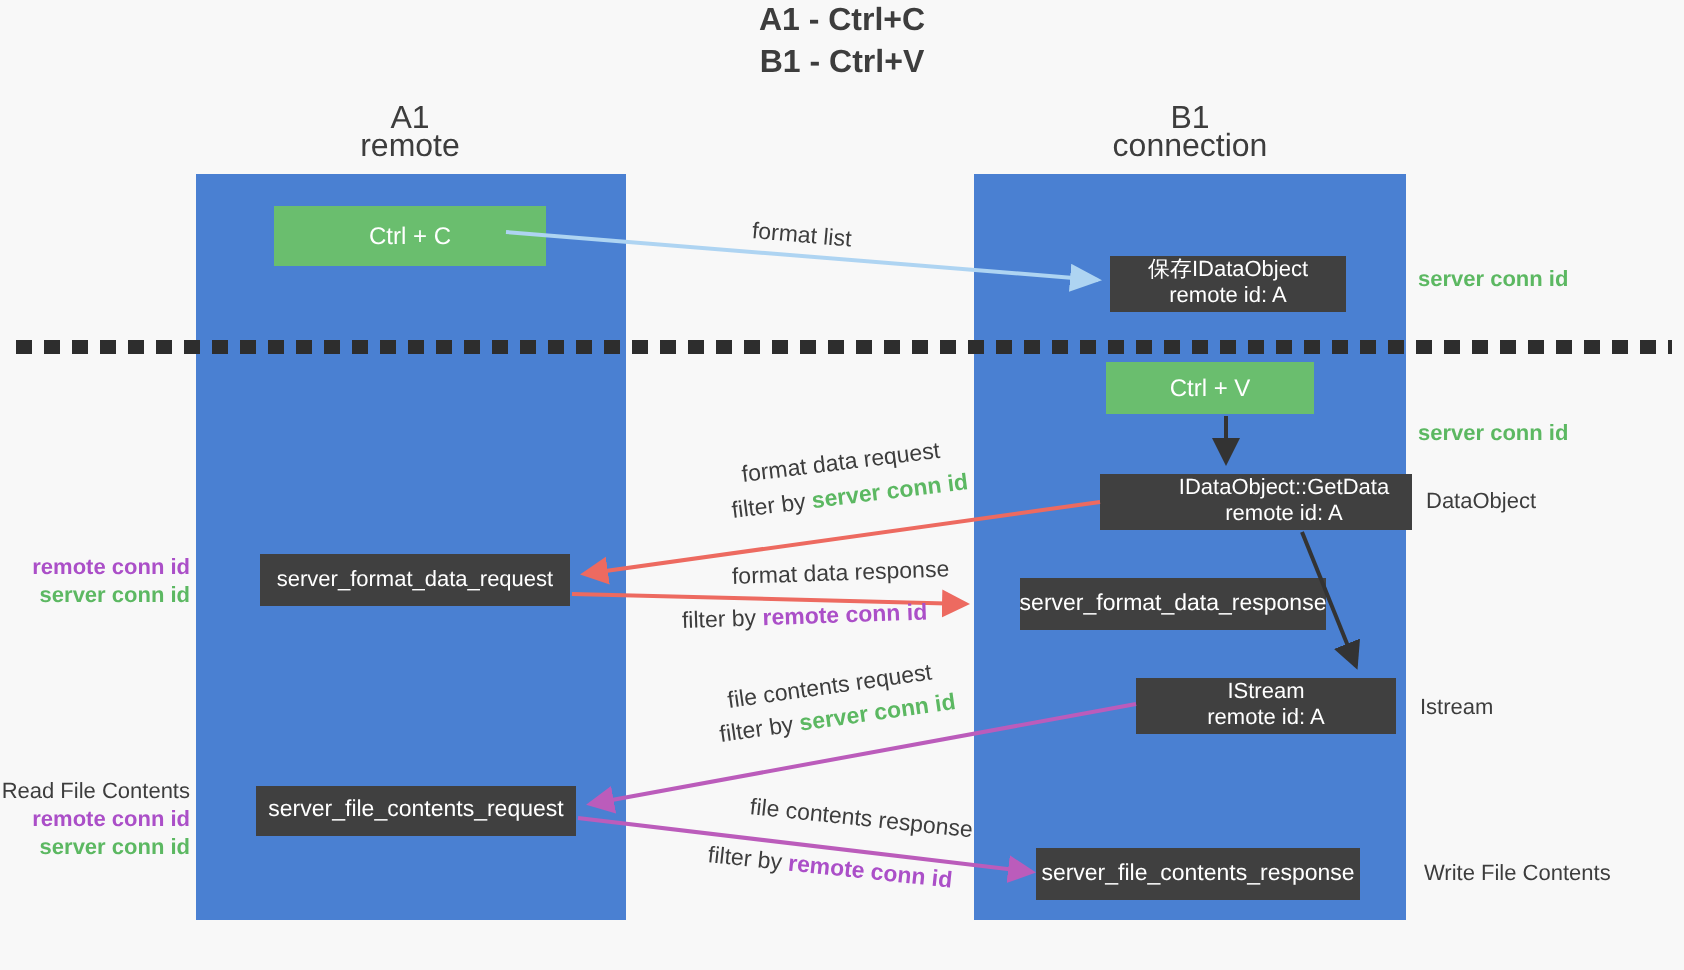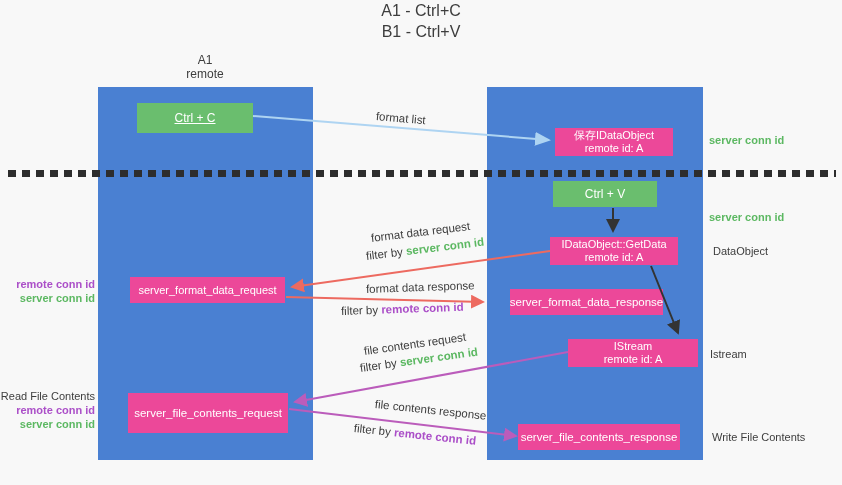--- a/index.html
+++ b/index.html
@@ -6,44 +6,44 @@
   body{
     font-family:"Liberation Sans", sans-serif;
     background:#f8f8f8;
     width:842px;height:485px;
     position:relative;overflow:hidden;
   }
   .canvas{position:absolute;inset:0;width:842px;height:485px;}
 
   .title{
     position:absolute;left:0;top:8;width:842px;
-    text-align:center;color:#3d3d3d;font-size:16px;line-height:21px;
+    text-align:center;color:#3d3d3d;font-size:16px;line-height:21px;font-weight:bold;
   }
   .lane-header{
     position:absolute;text-align:center;color:#3d3d3d;
-    font-size:12px;line-height:14px;
+    font-size:16px;line-height:14px;
   }
   .lane{
     position:absolute;background:#4a80d2;top:87px;height:373px;z-index:1;
   }
   .lane-left{left:98px;width:215px;}
   .lane-right{left:487px;width:216px;}
 
   .dashes{
     position:absolute;left:8px;top:170px;width:828px;height:7px;z-index:3;
     background:repeating-linear-gradient(90deg,#2d2d2d 0 8px,transparent 8px 14px);
   }
 
   .node{
     position:absolute;z-index:2;color:#ffffff;
     display:flex;flex-direction:column;align-items:center;justify-content:center;
     text-align:center;line-height:13px;
   }
   .node.green{background:#6abe6e;font-size:12px;}
-  .node.orange{background:#ec4899;font-size:11px;}
+  .node.orange{background:#404040;font-size:11px;}
   .node .l1,.node .l2{display:block;}
 
   .ann{position:absolute;font-size:11px;line-height:14px;z-index:4;}
   .ann.right-align{text-align:right;}
   .t-dark{color:#3d3d3d;}
   .t-green{color:#5cb862;font-weight:bold;}
   .t-purple{color:#ab4fc8;font-weight:bold;}
 
   .edge-label{
     position:absolute;z-index:4;font-size:11.5px;color:#3d3d3d;white-space:nowrap;
@@ -60,58 +60,62 @@
 
   <div class="title">
     <div>A1 - Ctrl+C</div>
     <div>B1 - Ctrl+V</div>
   </div>
 
   <div class="lane-header" style="left:155px;top:53px;width:100px;">
     <div>A1</div>
     <div>remote</div>
   </div>
+  <div class="lane-header" style="left:545px;top:53px;width:100px;">
+    <div>B1</div>
+    <div>connection</div>
+  </div>
 
   <div class="lane lane-left"></div>
   <div class="lane lane-right"></div>
 
   <div class="dashes"></div>
 
-  <div class="node green" style="left:137px;top:103px;width:116px;height:30px;text-decoration:underline;">
+  <div class="node green" style="left:137px;top:103px;width:136px;height:30px;">
     <span>Ctrl + C</span>
   </div>
 
   <div class="node orange" style="left:555px;top:128px;width:118px;height:28px;">
     <span class="l1">保存IDataObject</span>
     <span class="l2">remote id: A</span>
   </div>
 
   <div class="node green" style="left:553px;top:181px;width:104px;height:26px;">
     <span>Ctrl + V</span>
   </div>
 
-  <div class="node orange" style="left:550px;top:237px;width:128px;height:28px;">
+  <div class="node orange" style="left:550px;top:237px;width:128px;height:28px;padding-left:28px;">
     <span class="l1">IDataObject::GetData</span>
     <span class="l2">remote id: A</span>
   </div>
 
   <div class="node orange" style="left:130px;top:277px;width:155px;height:26px;font-size:11px;">
     <span>server_format_data_request</span>
   </div>
 
   <div class="node orange" style="left:490px;top:289px;width:153px;height:26px;font-size:11.5px;margin-left:20px;">
     <span>server_format_data_response</span>
   </div>
 
   <div class="node orange" style="left:568px;top:339px;width:130px;height:28px;">
     <span class="l1">IStream</span>
     <span class="l2">remote id: A</span>
   </div>
 
-  <div class="node orange" style="left:128px;top:393px;width:160px;height:40px;font-size:11.5px;">
+  <div class="node orange" style="left:128px;top:393px;width:160px;height:25px;font-size:11.5px;">
     <span>server_file_contents_request</span>
   </div>
 
   <div class="node orange" style="left:518px;top:424px;width:162px;height:26px;font-size:11.5px;">
     <span>server_file_contents_response</span>
   </div>
 
   <div class="ann right-align" style="left:0;top:277px;width:95px;">
     <div class="t-purple">remote conn id</div>
     <div class="t-green">server conn id</div>

